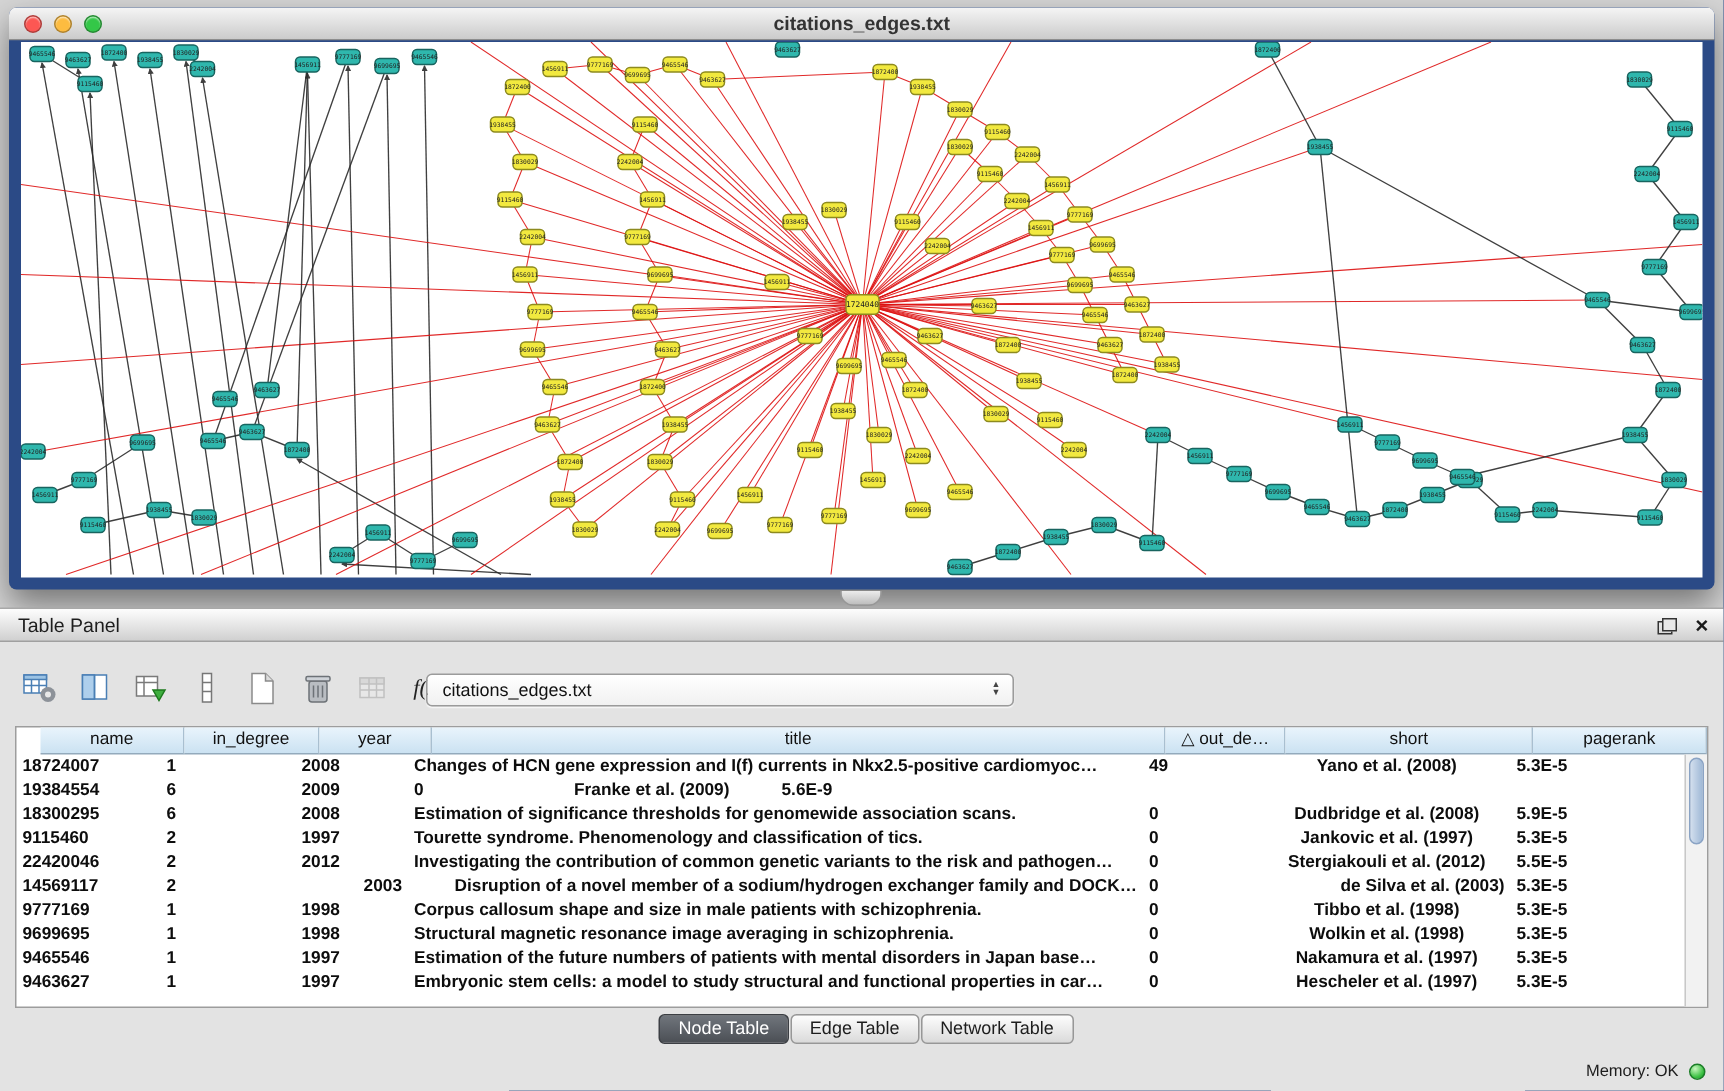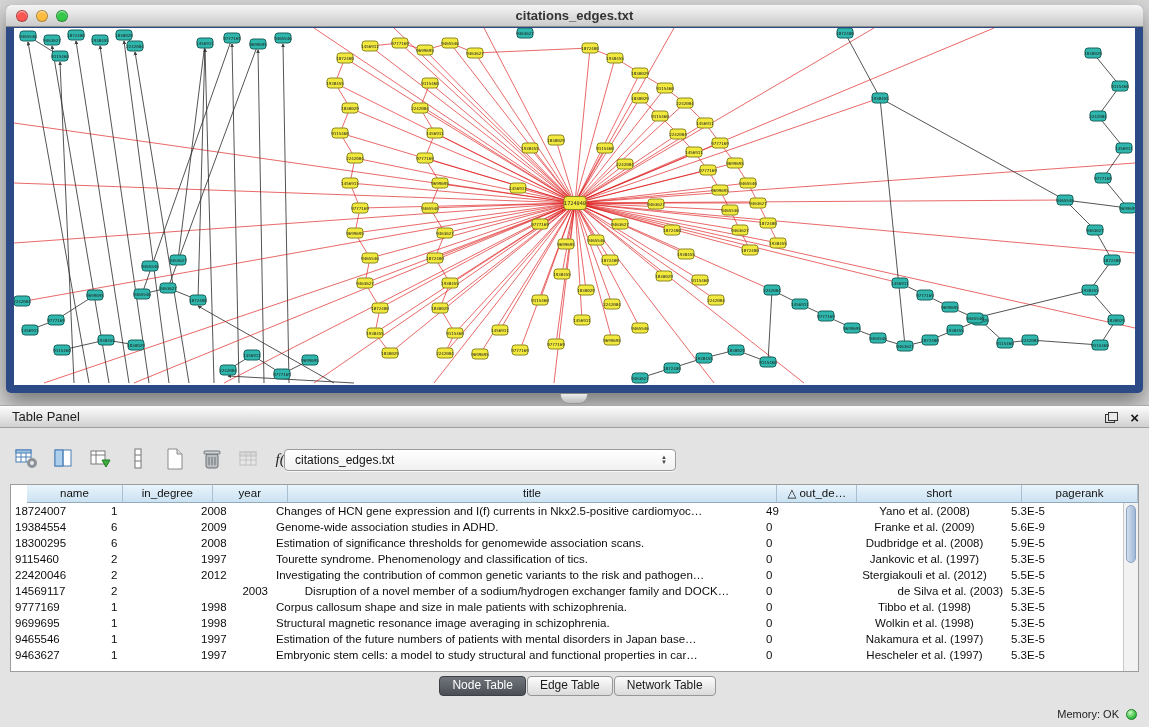--- a/index.html
+++ b/index.html
@@ -50,21 +50,21 @@
     align-items:center;justify-content:center;color:#444;font-size:6px;line-height:5px;}
 
   
   .table-wrap{position:absolute;left:10px;top:484px;width:1129px;height:188px;box-sizing:border-box;
     background:#fff;border:1px solid #9d9d9d;padding-left:16px;}
   .thead{display:flex;height:18px;}
   .hcell{box-sizing:border-box;height:18px;line-height:17px;font-size:11.5px;text-align:center;color:#111;
     background:linear-gradient(#e9f4fc,#cbe2f2);border-right:1px solid #a9bfd0;border-bottom:1px solid #93aabc;
     overflow:hidden;white-space:nowrap;}
   .tbody{position:absolute;left:0;top:18px;right:15px;bottom:0;overflow:hidden;}
-  .trow{display:flex;height:16px;}
+  .trow{display:flex;height:16px;font-weight:bold;}
   .tcell{box-sizing:border-box;font-size:11.5px;line-height:16px;color:#0d0d0d;padding:0 4px;
     overflow:hidden;white-space:nowrap;text-overflow:ellipsis;}
   .vscroll{position:absolute;right:0;top:18px;bottom:0;width:15px;background:#f2f2f2;border-left:1px solid #c8c8c8;box-sizing:border-box;}
   .vthumb{position:absolute;left:2px;top:2px;width:10px;height:58px;border-radius:6px;
     background:linear-gradient(90deg,#d3dfee,#9fb8d6);border:1px solid #8aa3c4;box-sizing:border-box;}
 
   
   .tabs{position:absolute;left:3px;top:676px;width:1149px;display:flex;justify-content:center;gap:1px;}
   .tab{height:18px;line-height:17px;padding:0 12px;font-size:12px;color:#1d1d1d;
     border:1px solid #979797;border-radius:4px;background:linear-gradient(#fdfdfd,#dadada);}
@@ -981,21 +981,20 @@
         <div class="tcell" style="width: 75px; text-align: left;">2008</div>
         <div class="tcell" style="width: 490px; text-align: left;">Changes of HCN gene expression and I(f) currents in Nkx2.5-positive cardiomyoc…</div>
         <div class="tcell" style="width: 80px; text-align: left;">49</div>
         <div class="tcell" style="width: 165px; text-align: center;">Yano et al. (2008)</div>
         <div class="tcell" style="width: 116px; text-align: left;">5.3E-5</div>
       </div>
       <div class="trow">
         <div class="tcell" style="width: 96px; text-align: left;">19384554</div>
         <div class="tcell" style="width: 90px; text-align: left;">6</div>
         <div class="tcell" style="width: 75px; text-align: left;">2009</div>
-        <div class="tcell" style="width: 490px; text-align: left;">Genome-wide association studies in ADHD.</div>
         <div class="tcell" style="width: 80px; text-align: left;">0</div>
         <div class="tcell" style="width: 165px; text-align: center;">Franke et al. (2009)</div>
         <div class="tcell" style="width: 116px; text-align: left;">5.6E-9</div>
       </div>
       <div class="trow">
         <div class="tcell" style="width: 96px; text-align: left;">18300295</div>
         <div class="tcell" style="width: 90px; text-align: left;">6</div>
         <div class="tcell" style="width: 75px; text-align: left;">2008</div>
         <div class="tcell" style="width: 490px; text-align: left;">Estimation of significance thresholds for genomewide association scans.</div>
         <div class="tcell" style="width: 80px; text-align: left;">0</div>
@@ -1017,21 +1016,21 @@
         <div class="tcell" style="width: 75px; text-align: left;">2012</div>
         <div class="tcell" style="width: 490px; text-align: left;">Investigating the contribution of common genetic variants to the risk and pathogen…</div>
         <div class="tcell" style="width: 80px; text-align: left;">0</div>
         <div class="tcell" style="width: 165px; text-align: center;">Stergiakouli et al. (2012)</div>
         <div class="tcell" style="width: 116px; text-align: left;">5.5E-5</div>
       </div>
       <div class="trow">
         <div class="tcell" style="width: 96px; text-align: left;">14569117</div>
         <div class="tcell" style="width: 90px; text-align: left;">2</div>
         <div class="tcell" style="width: 75px; text-align: right;">2003</div>
-        <div class="tcell" style="width: 490px; text-align: center;">Disruption of a novel member of a sodium/hydrogen exchanger family and DOCK…</div>
+        <div class="tcell" style="width: 490px; text-align: right;">Disruption of a novel member of a sodium/hydrogen exchanger family and DOCK…</div>
         <div class="tcell" style="width: 80px; text-align: left;">0</div>
         <div class="tcell" style="width: 165px; text-align: right;">de Silva et al. (2003)</div>
         <div class="tcell" style="width: 116px; text-align: left;">5.3E-5</div>
       </div>
       <div class="trow">
         <div class="tcell" style="width: 96px; text-align: left;">9777169</div>
         <div class="tcell" style="width: 90px; text-align: left;">1</div>
         <div class="tcell" style="width: 75px; text-align: left;">1998</div>
         <div class="tcell" style="width: 490px; text-align: left;">Corpus callosum shape and size in male patients with schizophrenia.</div>
         <div class="tcell" style="width: 80px; text-align: left;">0</div>

